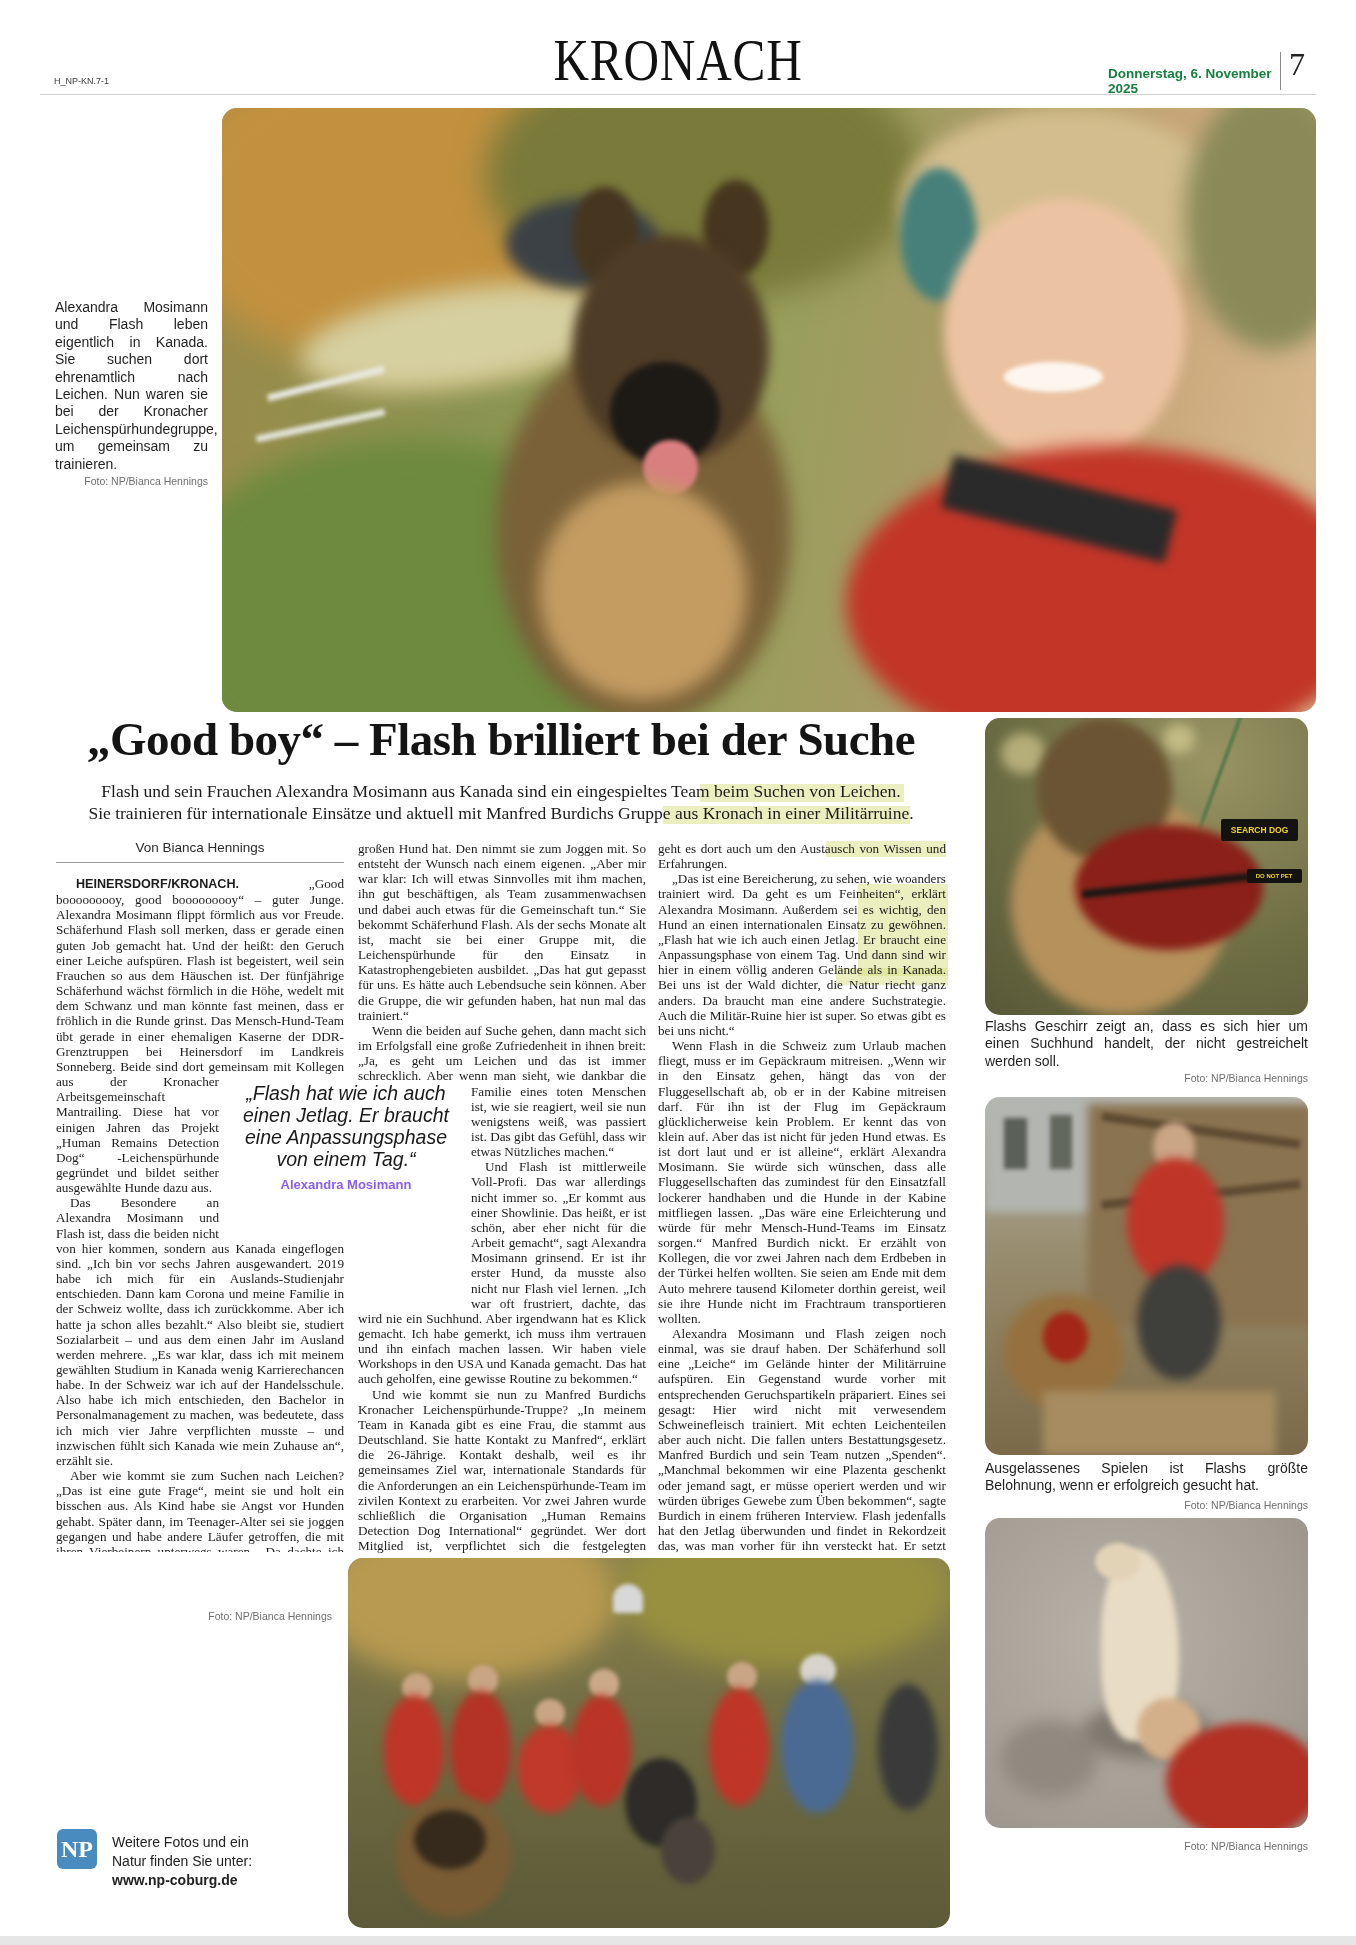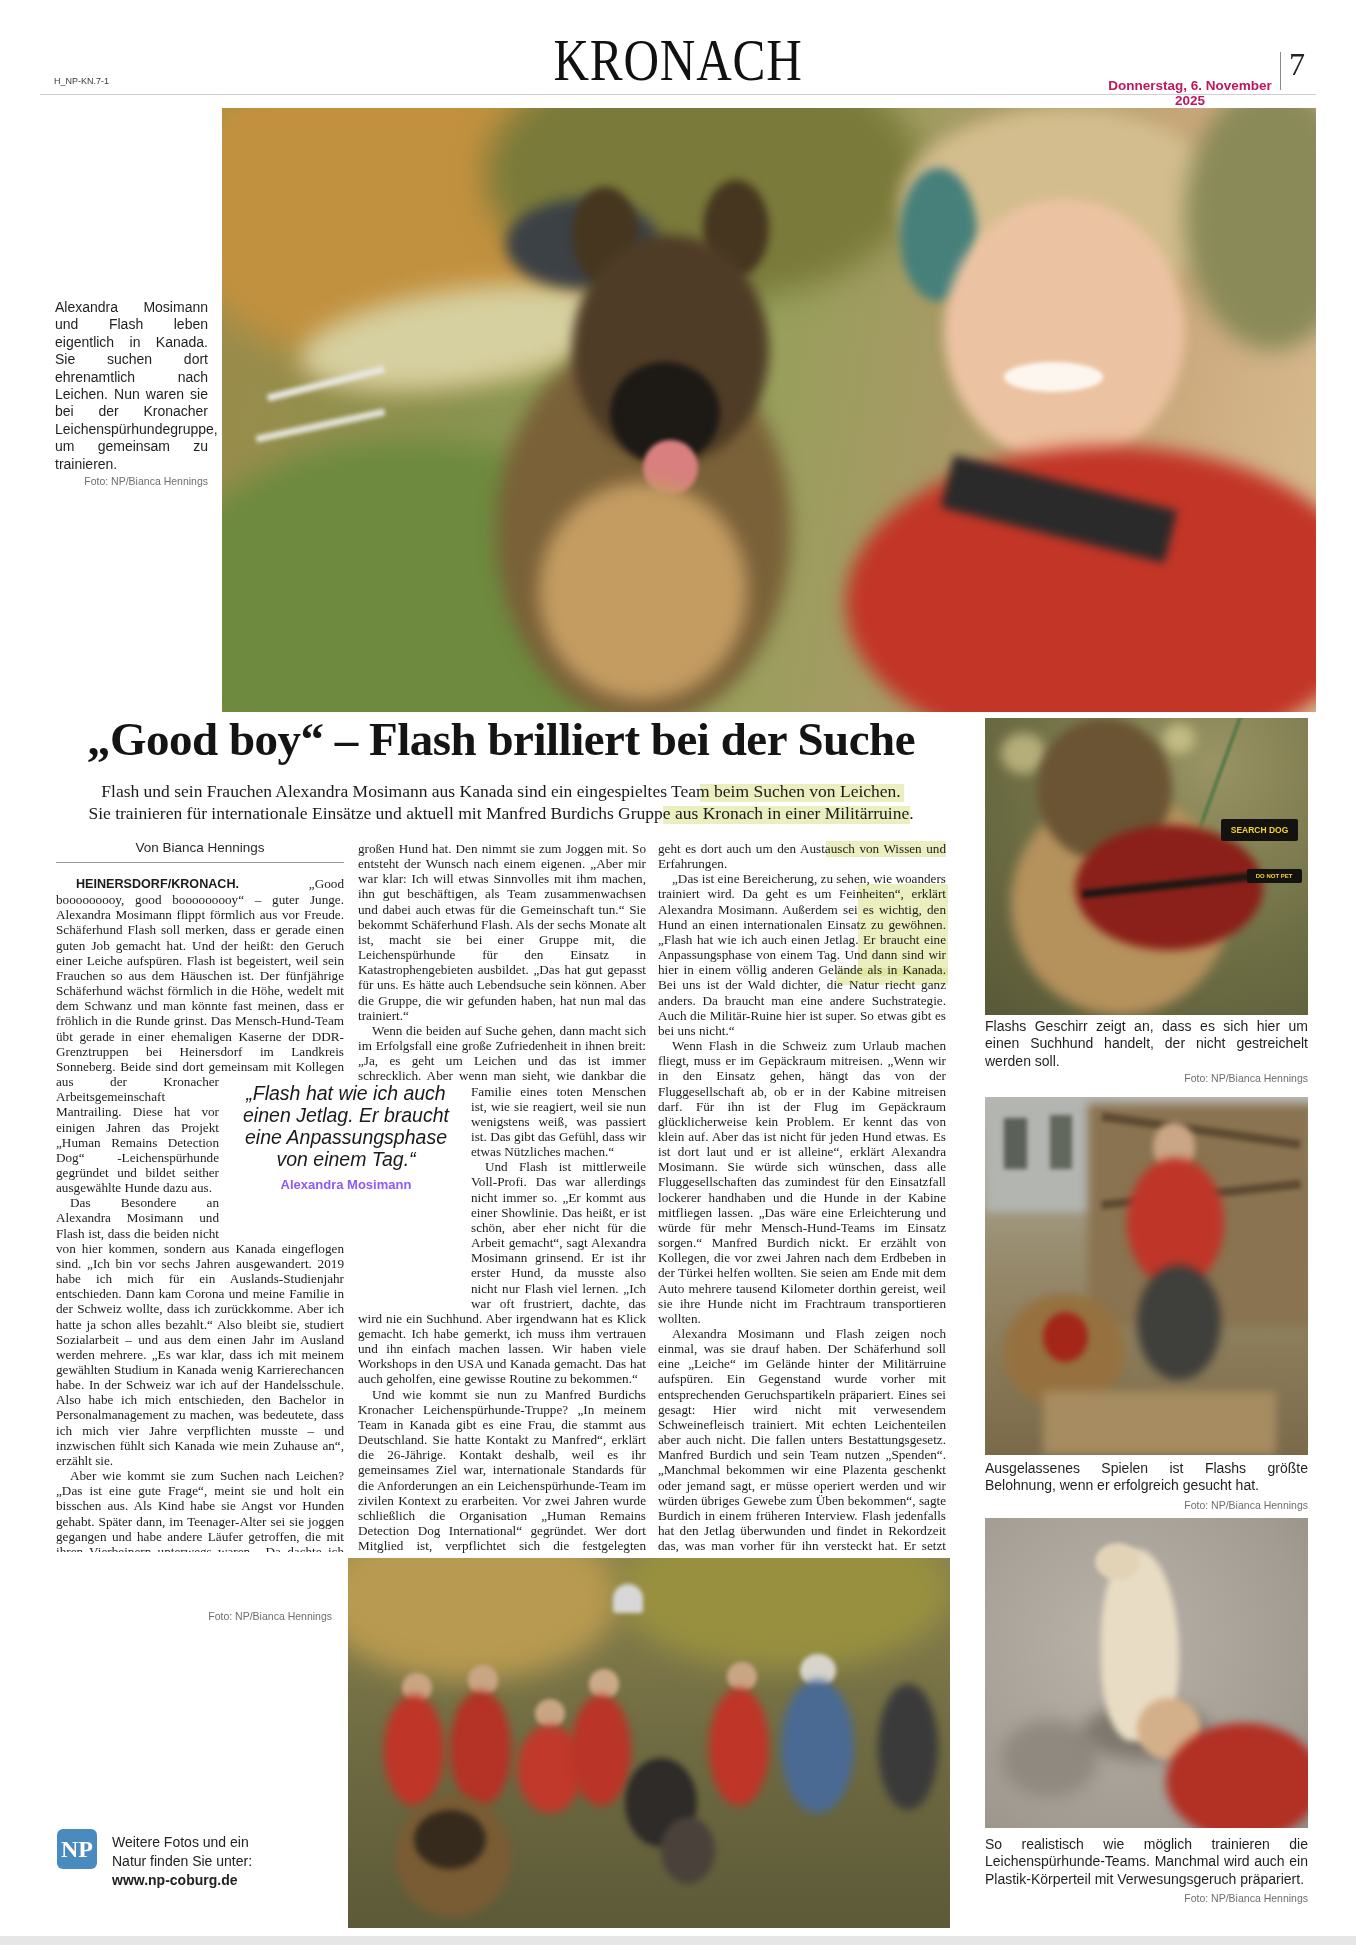--- a/index.html
+++ b/index.html
@@ -4,27 +4,27 @@
 <style>
   html,body{margin:0;padding:0;background:#fff;}
   #page{position:relative;width:1356px;height:1945px;background:#fff;overflow:hidden;
         font-family:"Liberation Serif",serif;color:#1c1c1c;}
   .abs{position:absolute;}
   .blob{position:absolute;border-radius:50%;}
   
   #edition-code{left:54px;top:76px;font:9px "Liberation Sans",sans-serif;color:#3a3a3a;}
   #masthead{left:0;right:0;top:26px;text-align:center;font-size:60px;font-weight:500;
             letter-spacing:1px;transform:scaleX(.82);color:#111;}
-  #dateline{left:1108px;top:78px;width:164px;text-align:center;
-            font:bold 13.5px "Liberation Sans",sans-serif;color:#be185d;}
+  #dateline{left:1108px;top:66px;width:164px;text-align:left;
+            font:bold 13.5px "Liberation Sans",sans-serif;color:#15803d;}
   #page-no{left:1289px;top:46px;font-size:32px;font-weight:400;color:#222;}
   #date-bar{left:1280px;top:52px;width:1px;height:38px;background:#8a8a8a;}
   #header-rule{left:40px;top:94px;width:1276px;height:1px;background:#cfcfcf;}
   
-  .photo{position:absolute;overflow:hidden;background:#8e9454;}
+  .photo{position:absolute;overflow:hidden;background:#8e9454;border-radius:15px;}
   .patch{position:absolute;background:#141210;color:#f2d524;border-radius:2px;
          display:flex;align-items:center;justify-content:center;
          font-family:"Liberation Sans",sans-serif;font-weight:bold;}
   
   .caption{position:absolute;font:14px/17.4px "Liberation Sans",sans-serif;color:#1f1f1f;
            text-align:justify;}
   .credit{font:10.5px "Liberation Sans",sans-serif;color:#6e6e6e;}
   .credit-line{text-align:right;margin-top:2px;}
   .credit-inline{float:right;margin-top:4px;}
   
@@ -186,21 +186,20 @@
   <div class="photo" style="left:985px;top:1518px;width:323px;height:310px;
               background:radial-gradient(circle at 40% 40%,#b8b2a8,#a29c92 70%,#948e84);">
     <div class="blob" style="left:5%;top:65%;width:30%;height:25%;background:#8f897f;filter:blur(8px);"></div>
     <div class="blob" style="left:30%;top:60%;width:40%;height:18%;background:#7e786e;filter:blur(8px);"></div>
     <div class="blob" style="left:36%;top:10%;width:24%;height:62%;background:#e9dcc4;filter:blur(3px);border-radius:45% 55% 40% 40%;"></div>
     <div class="blob" style="left:34%;top:8%;width:14%;height:12%;background:#e2d2b6;filter:blur(2px);"></div>
     <div class="blob" style="left:47%;top:58%;width:20%;height:20%;background:#d4b08a;filter:blur(3px);"></div>
     <div class="blob" style="left:56%;top:66%;width:48%;height:38%;background:#b23024;filter:blur(5px);"></div>
   </div>
   <div class="caption" style="left:985px;top:1836px;width:323px;">
-    <span>So realistisch wie möglich trainieren die Leichenspürhunde-Teams. Manchmal wird auch ein Plastik-Körperteil mit Verwesungsgeruch präpariert.</span>
     <span class="credit credit-inline">Foto: NP/Bianca Hennings</span>
   </div>
 
   <div class="photo" style="left:348px;top:1558px;width:602px;height:370px;
               background:linear-gradient(#8a824e,#6f6b42 50%,#5c5a38);">
     <div class="blob" style="left:-5%;top:-12%;width:50%;height:45%;background:#b89a50;filter:blur(14px);"></div>
     <div class="blob" style="left:45%;top:-12%;width:55%;height:42%;background:#98903f;filter:blur(14px);"></div>
     <div class="abs" style="left:44%;top:7%;width:5%;height:8%;background:#d8d8d8;filter:blur(2px);border-radius:50% 50% 10% 10%;"></div>
     <div class="blob" style="left:9%;top:31%;width:5%;height:8%;background:#c9a584;filter:blur(2px);"></div>
     <div class="blob" style="left:6%;top:37%;width:10%;height:30%;background:#bf3528;filter:blur(4px);"></div>

